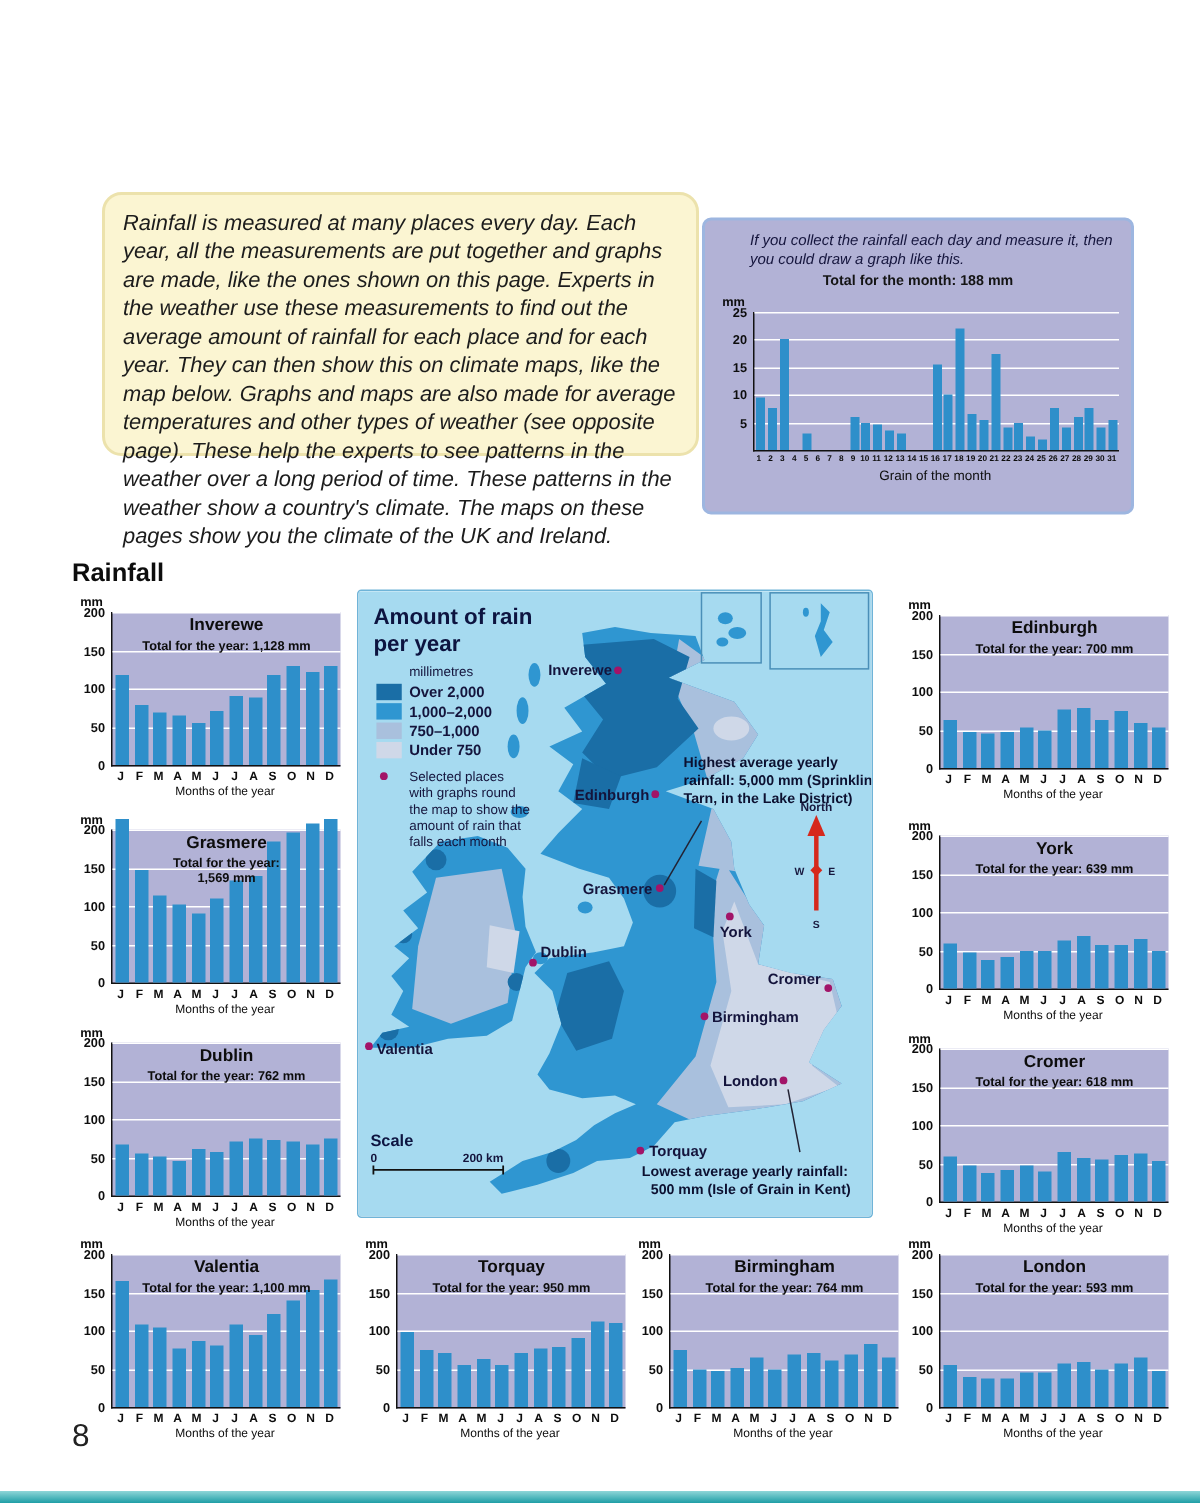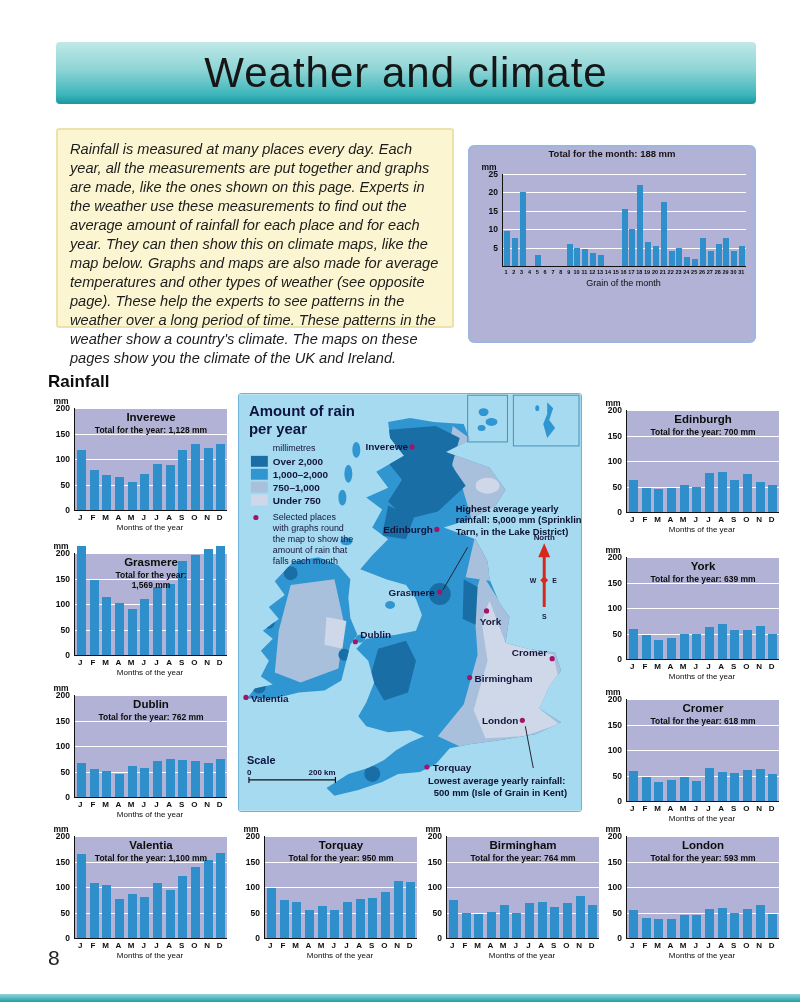--- a/index.html
+++ b/index.html
@@ -6,22 +6,22 @@
   body{font-family:"Liberation Sans",sans-serif;background:#fff;}
   #page{position:relative;width:800px;height:1002px;background:#fff;overflow:hidden;}
 
   
   .banner{position:absolute;left:56px;top:42px;width:700px;height:62px;border-radius:4px;
     background:linear-gradient(180deg,#bfe9e8 0%,#8ed4d5 45%,#3cb6ba 85%,#18989f 100%);
     display:flex;align-items:center;justify-content:center;}
   .banner h1{margin:0;font-size:42px;font-weight:normal;letter-spacing:1px;color:#161616;}
 
   
-  .intro{position:absolute;left:56px;top:128px;width:398px;height:200px;background:#fbf5d2;
-    border:2px solid #ece2ac;border-radius:3px;box-sizing:border-box;}
+  .intro{position:absolute;left:68px;top:128px;width:398px;height:176px;background:#fbf5d2;
+    border:2px solid #ece2ac;border-radius:13px;box-sizing:border-box;}
   .intro p{margin:10px 12px;font-style:italic;font-size:14.6px;line-height:1.3;color:#1c1c1c;}
 
   
   .panel{position:absolute;left:468px;top:145px;width:288px;height:198px;background:#b2b2d6;
     border:2px solid #9db6e0;border-radius:6px;box-sizing:border-box;}
   .panel-note{margin:8px 12px 2px 30px;font-style:italic;font-size:10px;line-height:1.25;color:#14143c;}
   .panel-title{text-align:center;font-weight:bold;font-size:13.5px;color:#0d0d0d;margin-top:2px;}
   .panel-sub{text-align:center;font-weight:bold;font-size:9.5px;color:#141414;margin:1px 0 3px;}
 
   
@@ -54,29 +54,27 @@
   
   .map{position:absolute;left:238px;top:393px;width:344px;height:419px;border:1px solid #6fb4d8;
     border-radius:3px;box-sizing:border-box;overflow:hidden;}
   .map svg{display:block;font-family:"Liberation Sans",sans-serif;}
 </style>
 </head>
 <body>
 
 <div id="page">
 
-  <div class="banner">
-    <h1>Weather and climate</h1>
-  </div>
 
   <div class="intro">
     <p>Rainfall is measured at many places every day. Each year, all the measurements are put together and graphs are made, like the ones shown on this page. Experts in the weather use these measurements to find out the average amount of rainfall for each place and for each year. They can then show this on climate maps, like the map below. Graphs and maps are also made for average temperatures and other types of weather (see opposite page). These help the experts to see patterns in the weather over a long period of time. These patterns in the weather show a country's climate. The maps on these pages show you the climate of the UK and Ireland.</p>
   </div>
 
   <div class="panel">
+    <div class="panel-note">If you collect the rainfall each day and measure it, then you could draw a graph like this.</div>
     <div class="panel-sub">Total for the month: 188 mm</div>
     <div class="chart-block daily">
         <div class="c-mm">mm</div>
         <div class="c-row">
           <div class="c-yaxis" style="height: 92px;">
             <span style="top: 69.6px;">5</span>
             <span style="top: 51.2px;">10</span>
             <span style="top: 32.8px;">15</span>
             <span style="top: 14.4px;">20</span>
             <span style="top: -4px;">25</span>

